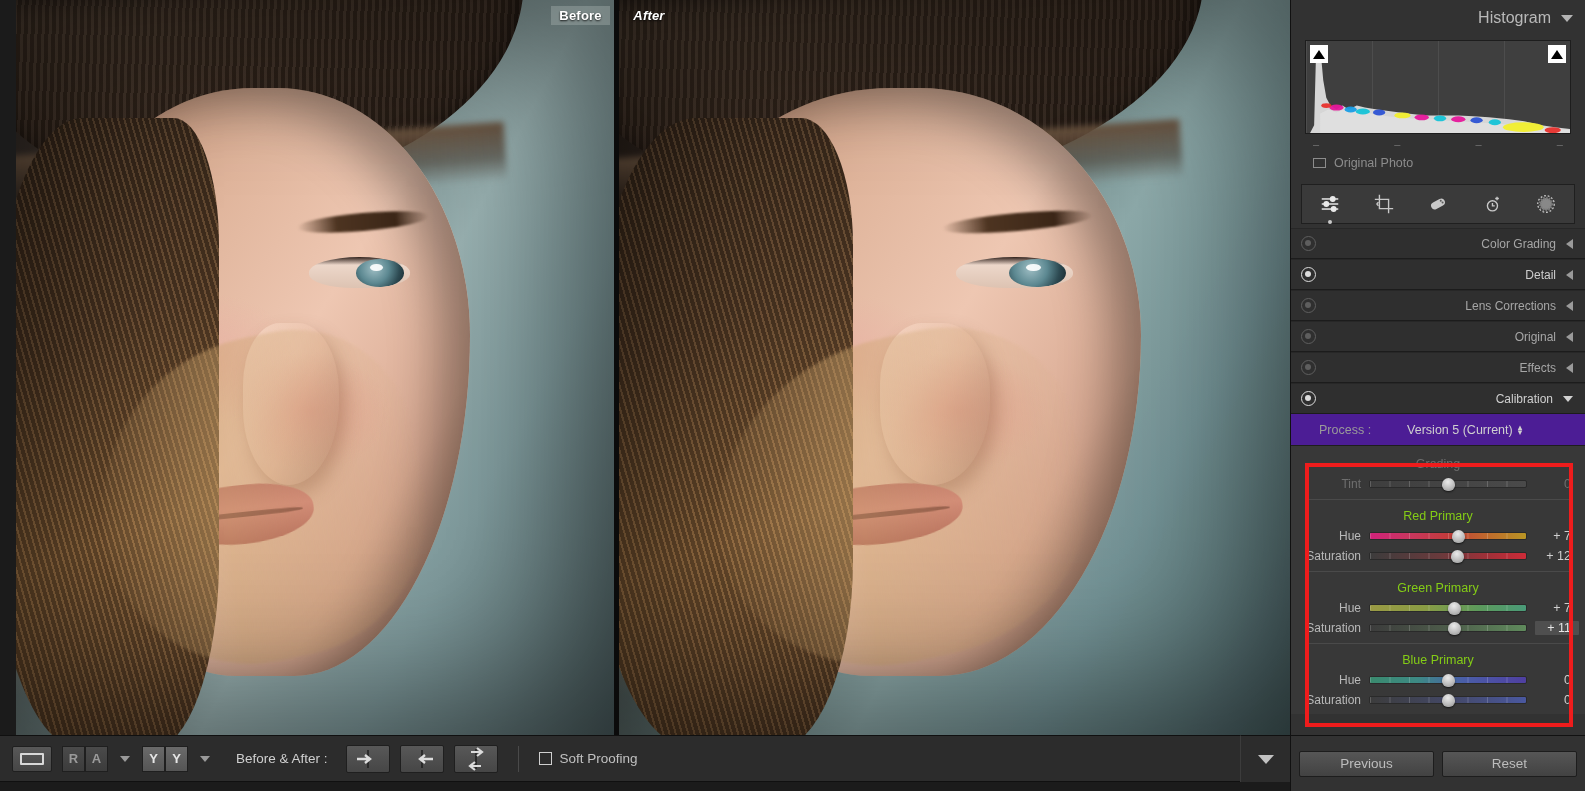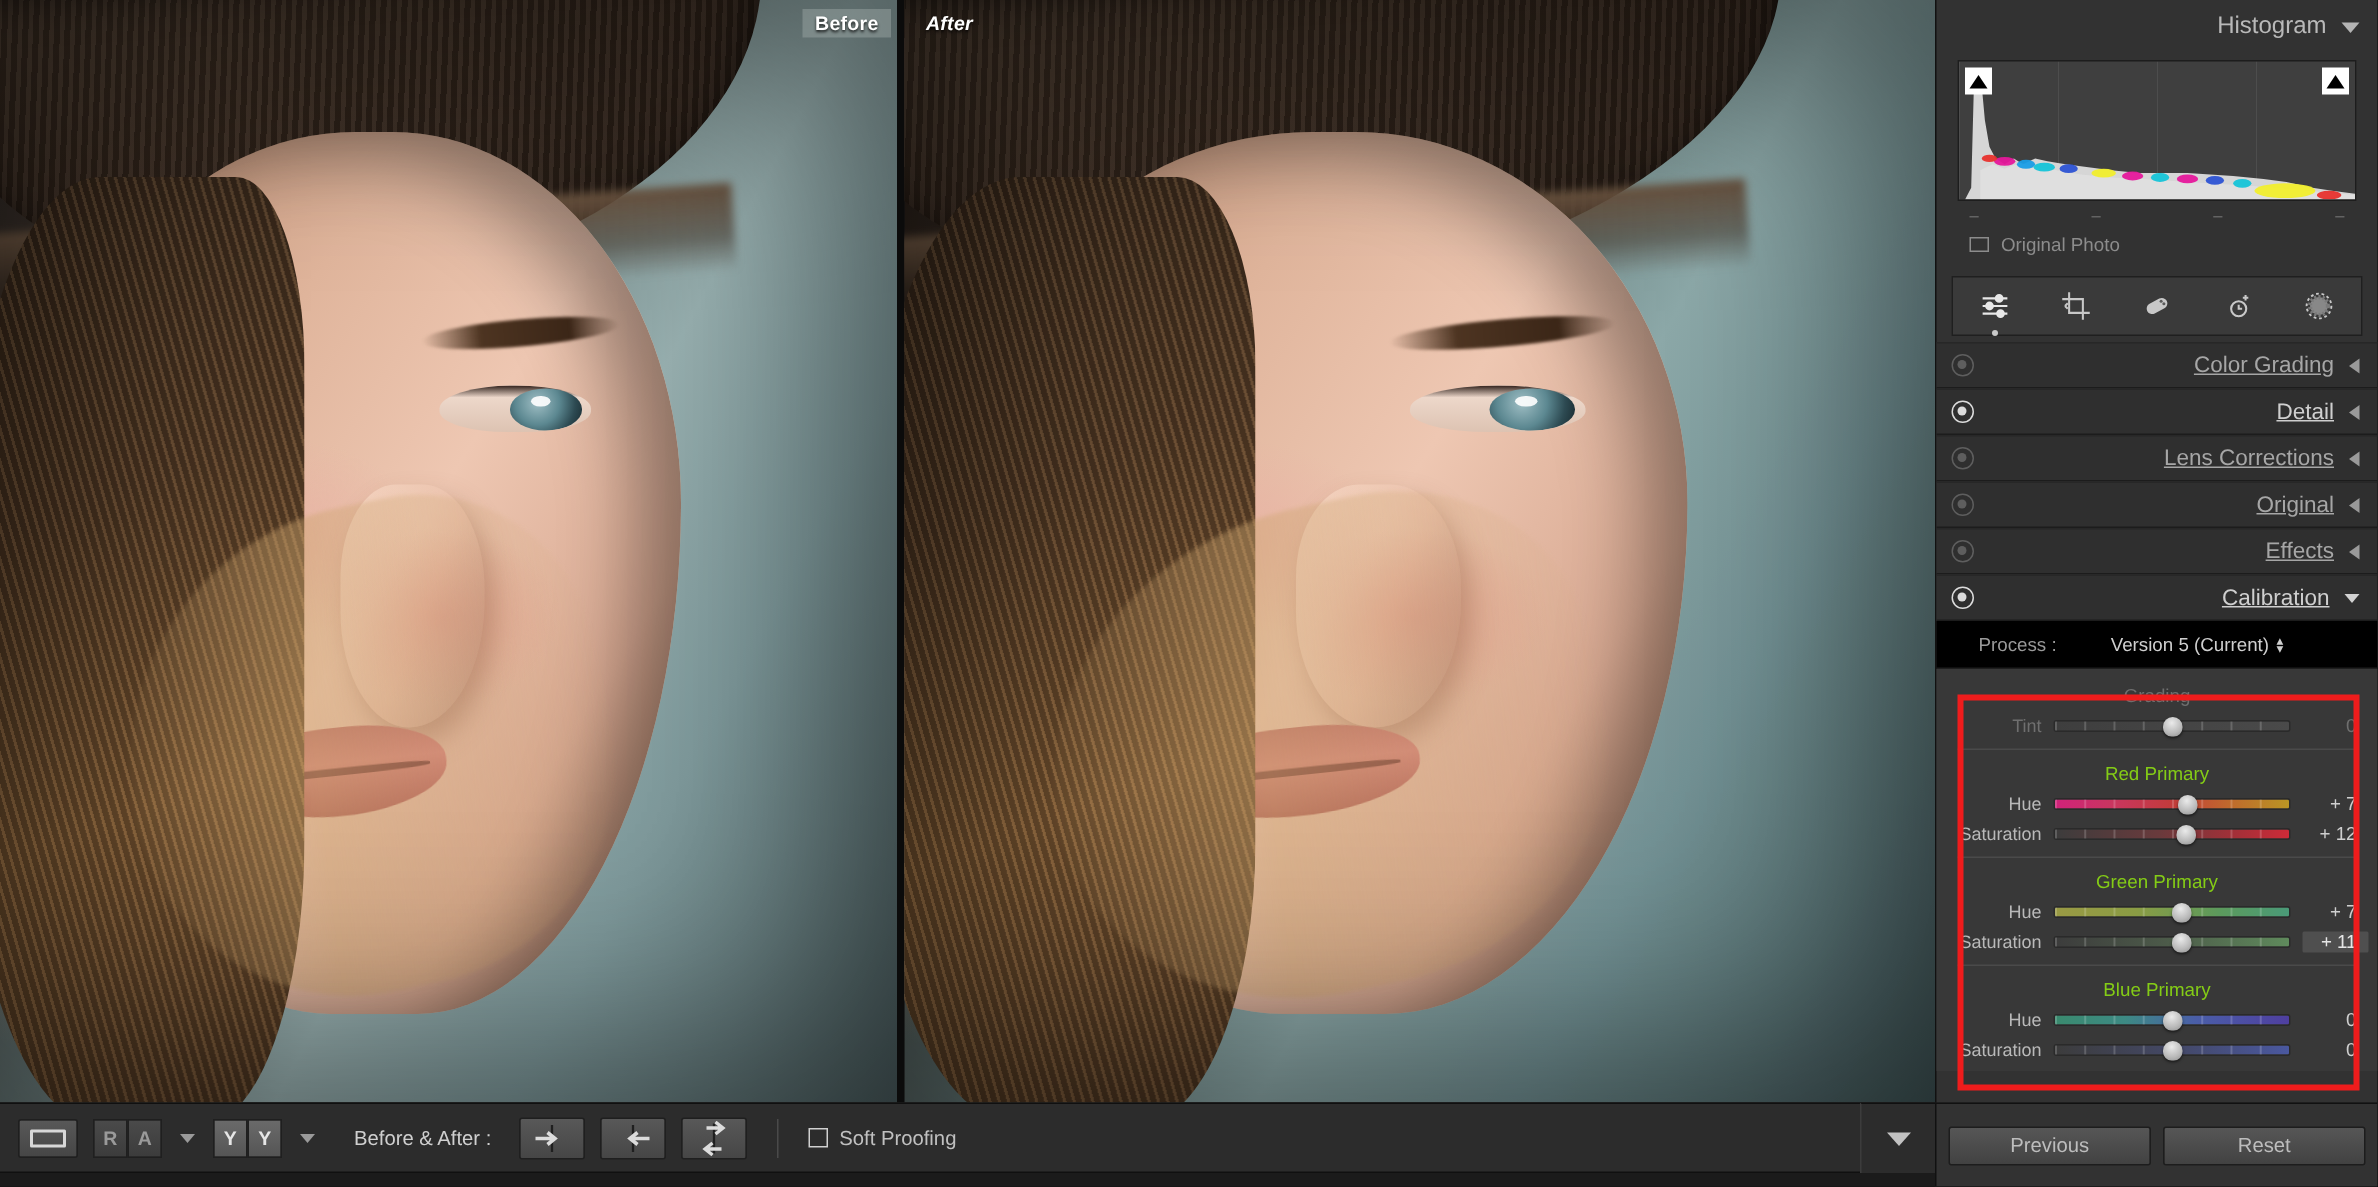--- a/index.html
+++ b/index.html
@@ -6,21 +6,21 @@
   html, body {
     width: 1585px; height: 791px;
     background: #1b1b1b;
     font-family: "Liberation Sans", sans-serif;
     overflow: hidden;
   }
   #app { position: relative; width: 1585px; height: 791px; }
 
   
   .viewer {
-    position: absolute; left: 0; top: 0;
+    position: absolute; left: 16px; top: 0;
     width: 1290px; height: 735px;
     background: #0c0c0c;
     display: flex;
   }
   .pane { position: relative; height: 735px; overflow: hidden; }
   .pane-before { width: 645px; }
   .pane-divider { width: 6px; background: #0b0b0b; height: 735px; }
   .pane-after { width: 741px; font-style: italic; }
 
   
@@ -172,25 +172,25 @@
   .sec-row {
     position: relative; height: 31px; display:flex; align-items:center;
     background: #2f2f2f; border-top: 1px solid #272727; border-bottom: 1px solid #1c1c1c;
     padding: 0 12px 0 10px; cursor:pointer;
   }
   .eye-icon { width: 15px; height: 15px; border-radius: 50%; border: 1.5px solid #5e5e5e; position:relative; }
   .eye-icon::after { content:""; position:absolute; left:3px; top:3px; width:6px; height:6px;
                      border-radius:50%; background:#5e5e5e; }
   .eye-icon.on { border-color:#dcdcdc; }
   .eye-icon.on::after { background:#dcdcdc; }
-  .sec-title { margin-left:auto; color:#a6a6a6; font-size:15px; padding-right:10px;text-decoration:underline; }
+  .sec-title { margin-left:auto; color:#a6a6a6; font-size:12px; padding-right:10px; }
   .sec-title.on { color:#cfcfcf; }
 
   .process-row {
-    height: 32px; display:flex; align-items:center; background:#000000;
+    height: 32px; display:flex; align-items:center; background:#4c1d95;
     border-bottom:1px solid #1e1e1e; font-size: 12.5px; color:#9a9a9a;
   }
   .process-label { margin-left: 28px; }
   .process-value { margin-left: 36px; color:#cfcfcf; display:flex; align-items:center; gap:5px; }
   .updown { display:flex; flex-direction:column; line-height:5px; font-size:9px; color:#cfcfcf; }
 
   .calib-body { position: relative; background:#383838; padding: 6px 0 4px 0; }
 
   .group-title { text-align:center; font-size:12.5px; color:#84cc16; padding: 5px 0 3px 0; }
   .group-title.dim { color:#6f6f6f; }

